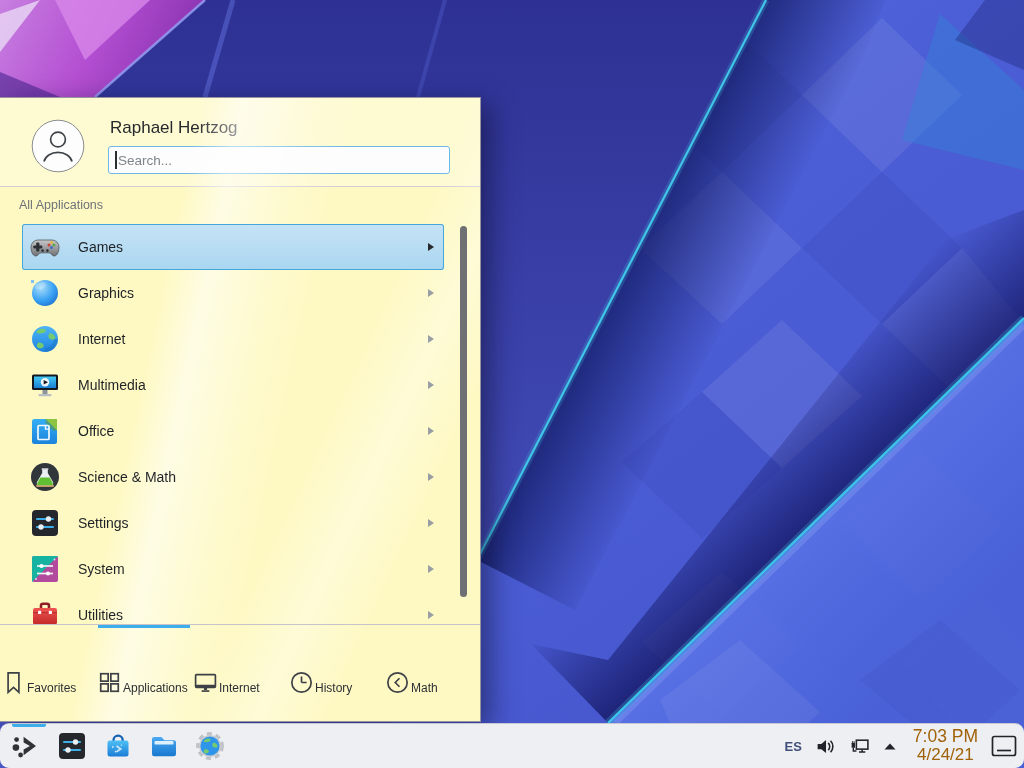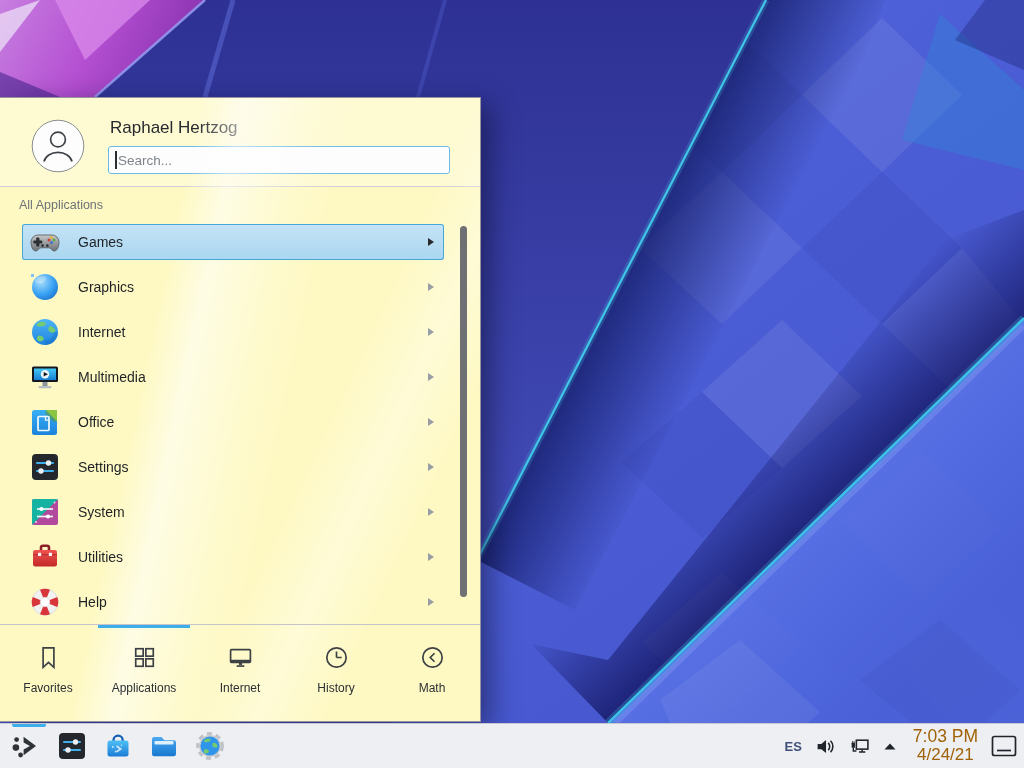--- a/index.html
+++ b/index.html
@@ -22,45 +22,45 @@
   .search-wrap{position:absolute;left:108px;top:48px;width:342px;height:28px;}
   .search-wrap input{width:100%;height:100%;box-sizing:border-box;border:1.5px solid #6db9e4;
     border-radius:3px;background:#fdfdfd;font-family:"Liberation Sans",sans-serif;
     font-size:13.5px;color:#333;padding:0 6px 0 9px;outline:none;}
   .search-wrap input::placeholder{color:#7e848a;opacity:1;}
   .fake-caret{position:absolute;left:7px;top:5px;width:1.5px;height:18px;background:#2b2e31;}
 
   .section-label{position:absolute;top:100px;left:19px;font-size:12.5px;color:#6e7379;z-index:6;}
 
   .app-list{position:absolute;top:126px;left:0;width:100%;height:400px;overflow:hidden;z-index:6;}
-  .app-row{position:relative;height:36px;margin:0 36px 9px 22px;border-radius:3px;
+  .app-row{position:relative;height:46px;margin:0 36px 0 22px;border-radius:3px;
     display:flex;align-items:center;cursor:default;}
   .app-row.selected{background:linear-gradient(#c6e3f6,#a9d6f0);
     box-shadow:inset 0 0 0 1px #45a7d9;}
   .app-icon{width:32px;height:32px;margin-left:7px;flex:none;}
   .app-label{margin-left:17px;font-size:14px;color:#1e2226;}
   .app-arrow{position:absolute;right:10px;width:0;height:0;
     border-left:6px solid #999ea4;border-top:4.5px solid transparent;border-bottom:4.5px solid transparent;}
   .app-row.selected .app-arrow{border-left-color:#27292c;}
 
   .k-scrollbar{position:absolute;top:128px;right:13px;width:7px;height:371px;
     background:#6f7073;border-radius:3.5px;z-index:7;}
 
   .tab-sep{position:absolute;top:526px;left:0;right:0;height:1px;background:#c6c4ca;z-index:6;}
   .tab-indicator{position:absolute;top:527px;left:98px;width:92px;height:3px;z-index:7;}
 
   .tabbar{position:absolute;top:530px;left:0;right:0;bottom:0;display:flex;z-index:6;}
-  .ktab{flex:1;display:flex;flex-direction:column;align-items:center;padding-top:16px;cursor:default;}
+  .ktab{flex:1;display:flex;flex-direction:row;align-items:center;padding-top:16px;cursor:default;}
   .ktab svg{width:27px;height:27px;}
   .ktab-label{margin-top:10px;font-size:12px;color:#2c3034;}
 
   
   #panel{position:absolute;left:0;top:723px;width:1024px;height:45px;box-sizing:border-box;
     background:#edeff2;border-top:1px solid rgba(130,130,145,.35);
-    display:flex;align-items:center;}
+    display:flex;align-items:center;border-radius:9px;}
   .launcher-row{display:flex;align-items:center;gap:14px;padding-left:10px;}
   .launcher{width:32px;height:32px;position:relative;}
   .launcher svg{width:32px;height:32px;display:block;}
   .task-active-line{position:absolute;left:12px;top:0;width:34px;height:3px;border-radius:0 0 2px 2px;}
   .tray{margin-left:auto;display:flex;align-items:center;gap:13px;padding-right:7px;}
   .kbd-layout{font-size:13px;font-weight:bold;color:#41507a;}
   .tray svg{display:block;}
   .clock{text-align:center;color:#a16207;line-height:1.08;margin-left:3px;}
   .clock .time{font-size:17.5px;}
   .clock .date{font-size:17px;}
@@ -389,20 +389,27 @@
             <use href="#sym-multimedia"></use>
           </svg>
           <span class="app-label">Multimedia</span>
           <span class="app-arrow"></span>
         </div>
         <div class="app-row">
           <svg class="app-icon">
             <use href="#sym-office"></use>
           </svg>
           <span class="app-label">Office</span>
+          <span class="app-arrow"></span>
+        </div>
+        <div class="app-row">
+          <svg class="app-icon">
+            <use href="#sym-science"></use>
+          </svg>
+          <span class="app-label">Science &amp; Math</span>
           <span class="app-arrow"></span>
         </div>
         <div class="app-row">
           <svg class="app-icon">
             <use href="#sym-settings"></use>
           </svg>
           <span class="app-label">Settings</span>
           <span class="app-arrow"></span>
         </div>
         <div class="app-row">

